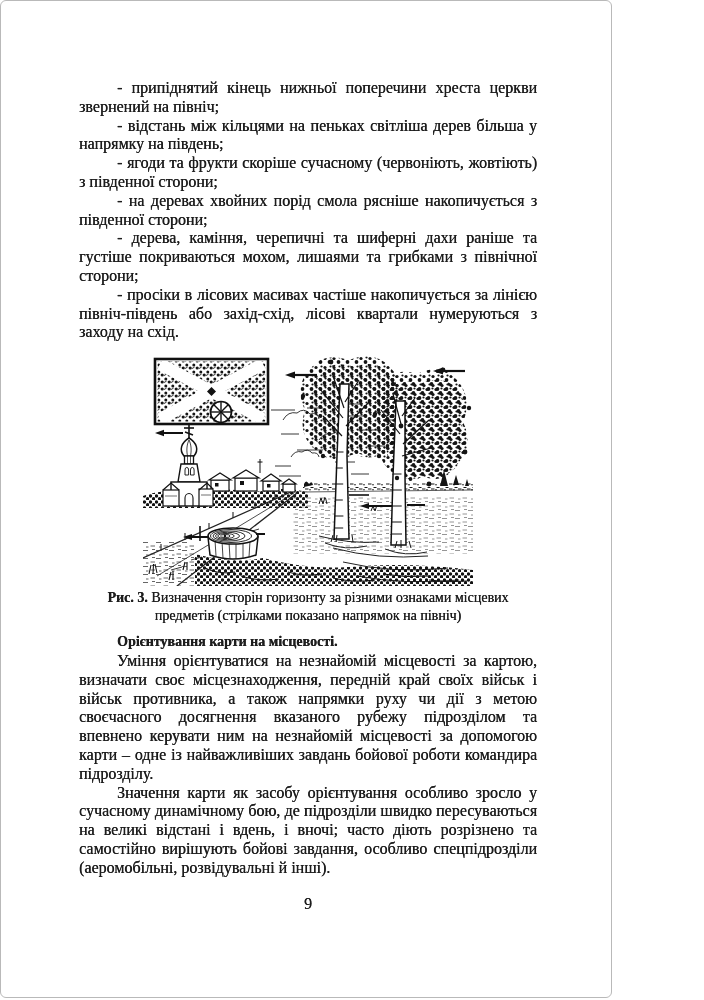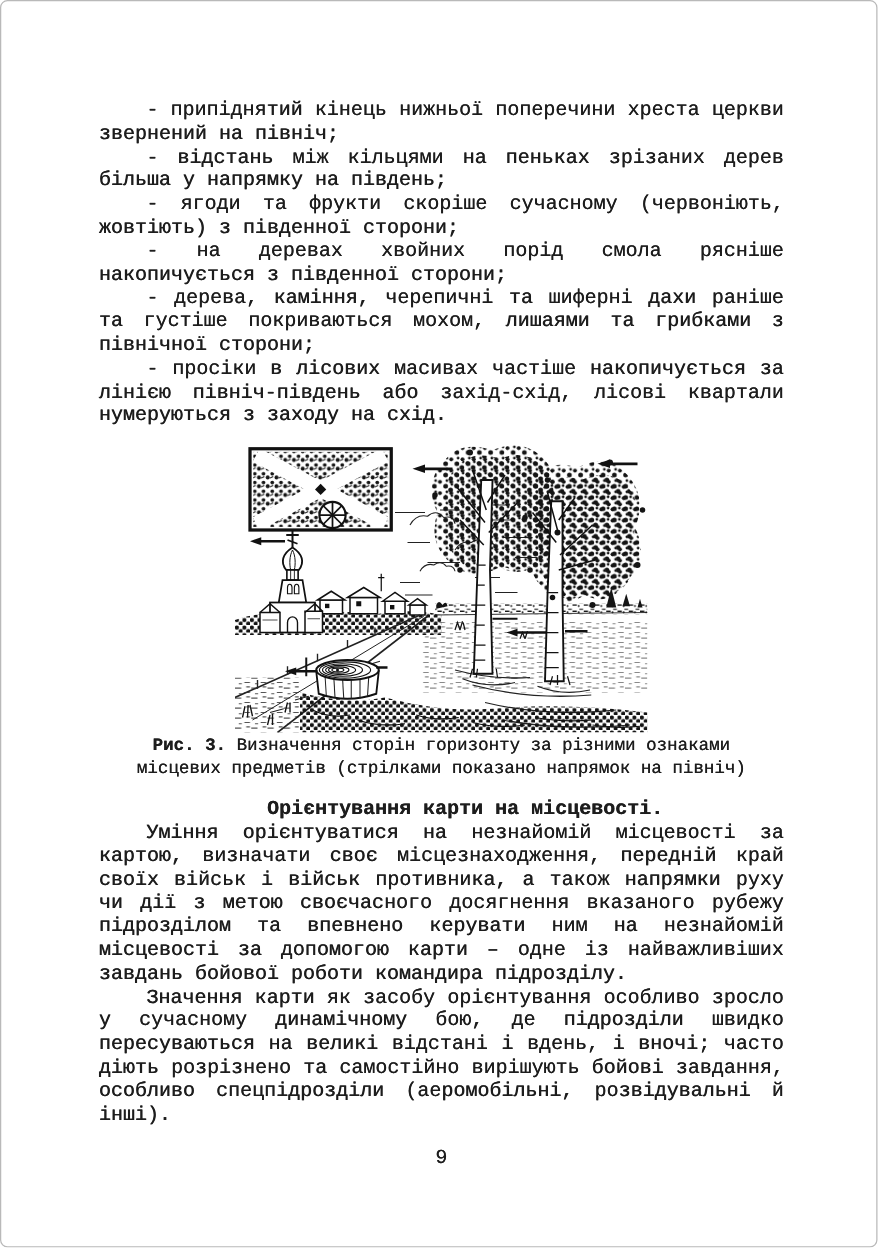--- a/index.html
+++ b/index.html
@@ -1,24 +1,24 @@
 <!DOCTYPE html>
 <html lang="uk"><head>
 <meta charset="utf-8">
 <style>
   html,body { margin:0; padding:0; background:#ffffff; }
   .page {
     position:relative;
-    width:702px; height:998px;
+    width:612px; height:998px;
     box-sizing:border-box;
     margin:0;
     background:#fff;
     border:1px solid #b9b9b9;
     border-radius:6px;
-    font-family:Liberation Mono, monospace;
+    font-family:Liberation Serif, serif;
     color:#1d1d1d;
     overflow:hidden;
   }
   .content { padding:78px 74px 0 78px; }
   .para {
     margin:0;
     font-size:16px;
     line-height:18.8px;
     text-align:justify;
     text-indent:38px;
@@ -28,44 +28,43 @@
   svg.fig { display:block; margin:0 auto; }
   figcaption.fig-caption {
     font-size:14px;
     line-height:17.5px;
     text-align:center;
     margin-top:3px;
     padding:0 10px;
     text-shadow:0.25px 0 0 currentColor;
   }
   h3.sec-heading {
-    margin:14px 0 0 0;
-    font-size:16px;
+    margin:9px 0 0 0;
+    font-size:14px;
     line-height:18.8px;
     font-weight:bold;
     text-indent:38px;
     text-shadow:0.3px 0 0 currentColor;
-    text-align:center;
   }
   .page-num {
     text-align:center;
     font-size:16px;
     line-height:19px;
     margin-top:16px;
     text-shadow:0.3px 0 0 currentColor;
   }
 </style>
 </head>
 <body>
 
 <div class="page">
   <div class="content">
 
     <p class="para">- припіднятий кінець нижньої поперечини хреста церкви звернений на північ;</p>
-    <p class="para">- відстань між кільцями на пеньках зрізаних дерев більша у напрямку на південь;</p>
+    <p class="para">- відстань між кільцями на пеньках світліша дерев більша у напрямку на південь;</p>
     <p class="para">- ягоди та фрукти скоріше сучасному (червоніють, жовтіють) з південної сторони;</p>
     <p class="para">- на деревах хвойних порід смола рясніше накопичується з південної сторони;</p>
     <p class="para">- дерева, каміння, черепичні та шиферні дахи раніше та густіше покриваються мохом, лишаями та грибками з північної сторони;</p>
     <p class="para">- просіки в лісових масивах частіше накопичується за лінією північ-південь або захід-схід, лісові квартали нумеруються з заходу на схід.</p>
 
     <figure class="fig-block">
       <svg class="fig" width="330" height="230" viewBox="0 0 330 230" aria-hidden="true">
         <defs>
           <pattern id="pf" width="7" height="7" patternUnits="userSpaceOnUse">
             <circle cx="1.8" cy="2" r="1.5" fill="#151515"></circle>

